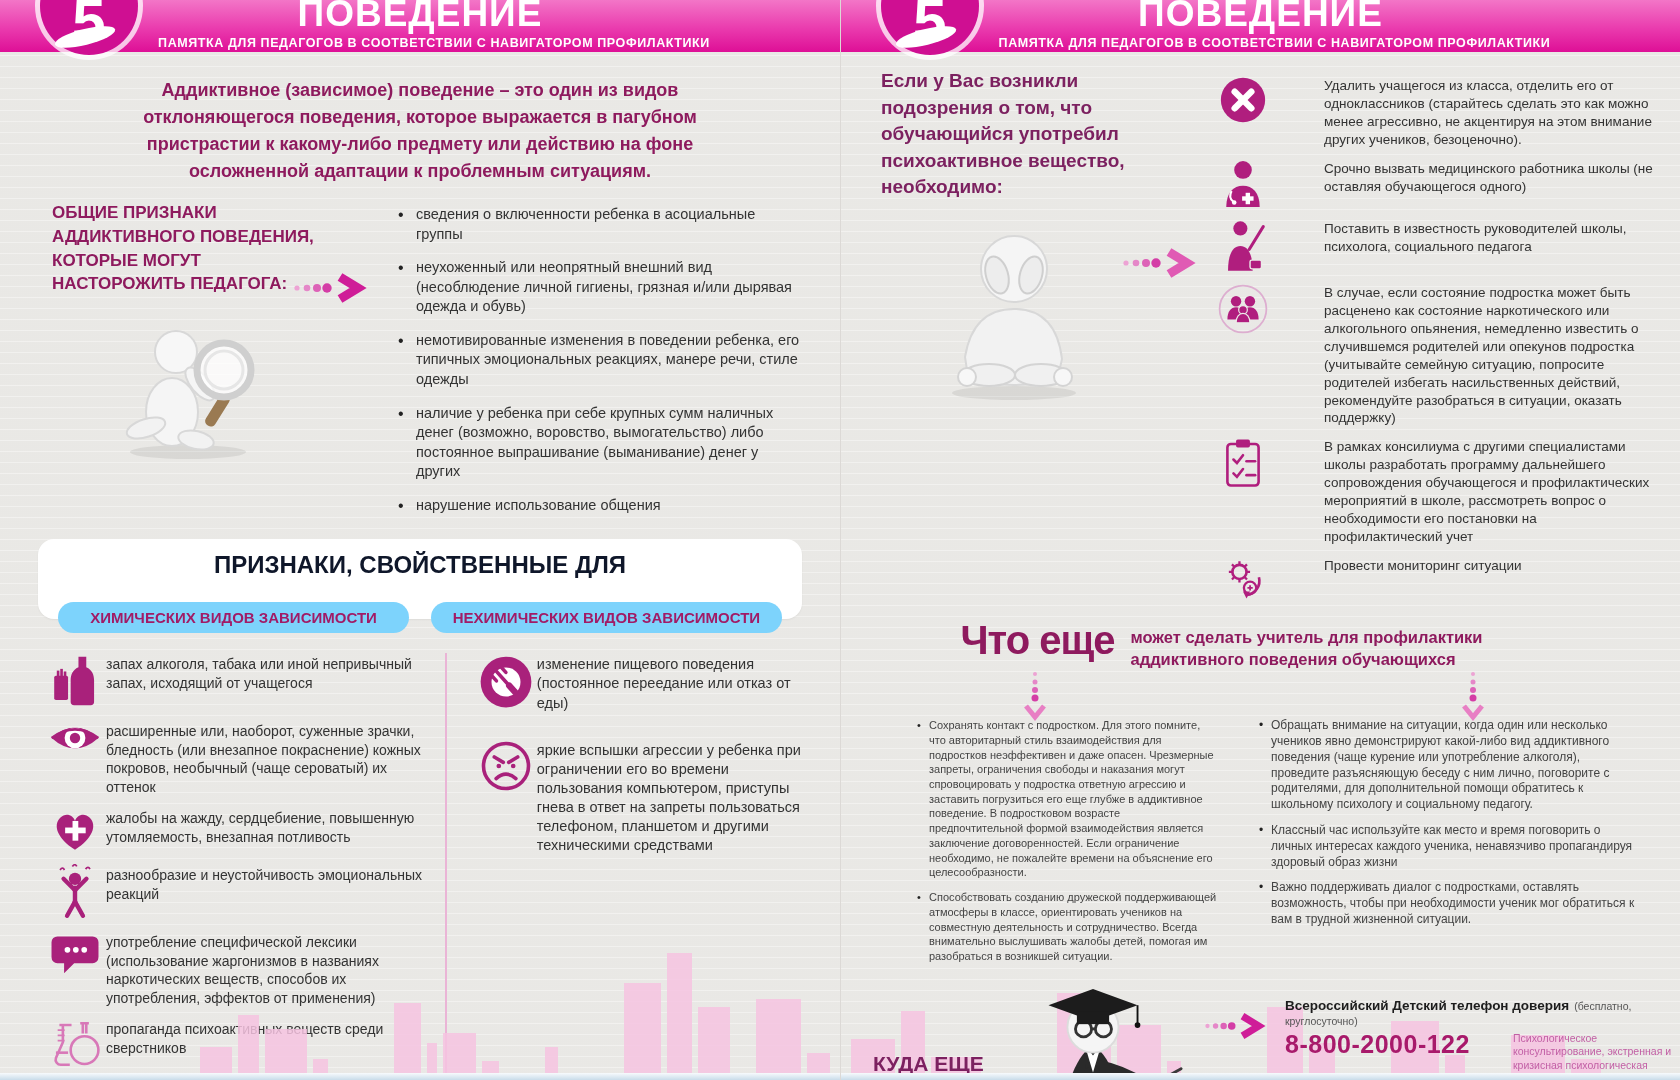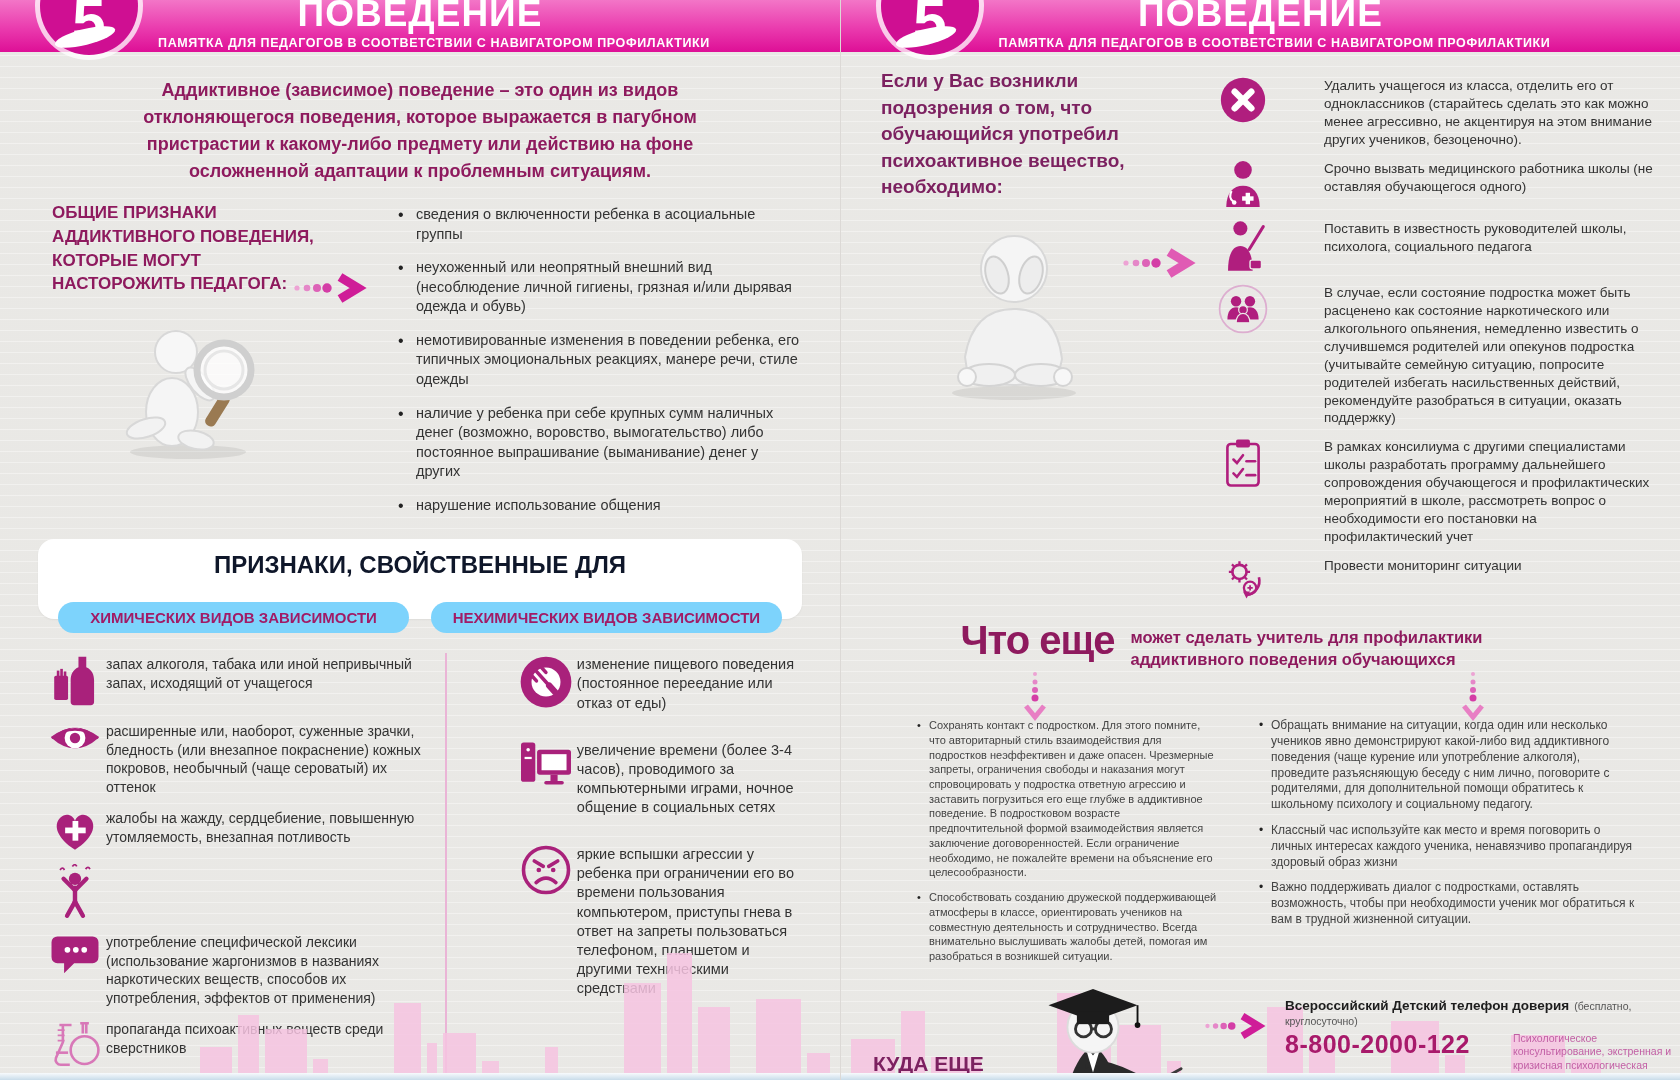--- a/index.html
+++ b/index.html
@@ -61,21 +61,21 @@
   }
   .card-title{ text-align:center; font-size:24px; font-weight:bold; color:#0f172a; }
   .pills{ display:flex; justify-content:space-between; margin-top:9px; transform:translateY(45%); }
   .pill{
     width:48.5%; background:#7dd3fc; border-radius:16px; text-align:center;
     font-weight:bold; font-size:15px; color:#a11b66; padding:7px 4px;
   }
 
   .cols{ display:flex; padding:34px 36px 0 44px; min-height:352px; }
   .col-chem{ width:53%; border-right:2px solid #eab4d6; padding-right:18px; }
-  .col-non{ flex:1; padding-left:28px;margin-left:40px; }
+  .col-non{ flex:1; padding-left:28px; }
   .item{ display:flex; align-items:flex-start; margin-bottom:11px; }
   .item .ic{ width:62px; flex-shrink:0; display:flex; justify-content:center; margin-top:0; }
   .item p{ font-size:14px; line-height:1.32; color:#333; padding-top:2px; }
   .col-non .item{ margin-bottom:26px; }
   .col-non .item p{ font-size:14.5px; }
 
   
   .suspect-row{ display:flex; padding:16px 22px 0 18px; }
   .suspect-left{ width:318px; flex-shrink:0; position:relative; }
   .suspect-left h2{ font-size:19px; line-height:1.4; color:#7c2160; width:300px; padding-left:22px; }
@@ -217,20 +217,21 @@
                 <path d="M25 42 L34 58"></path>
               </g>
               <circle cx="25" cy="16" r="7" fill="#a9217b"></circle>
               <g stroke="#a9217b" stroke-width="2" fill="none">
                 <path d="M8 6 q3 -4 5 0"></path>
                 <path d="M22 2 q3 -4 5 0"></path>
                 <path d="M37 5 q3 -4 5 0"></path>
               </g>
             </svg>
         </span>
+        <p>разнообразие и неустойчивость эмоциональных реакций</p>
       </div>
       <div class="item">
         <span class="ic">
           <svg width="52" height="46" viewBox="0 0 62 54">
               <path d="M10 6 h42 a7 7 0 0 1 7 7 v18 a7 7 0 0 1 -7 7 H30 l-12 12 v-12 h-8 a7 7 0 0 1 -7 -7 V13 a7 7 0 0 1 7 -7 Z" fill="#a9217b"></path>
               <circle cx="22" cy="22" r="3.4" fill="#fff"></circle>
               <circle cx="32" cy="22" r="3.4" fill="#fff"></circle>
               <circle cx="42" cy="22" r="3.4" fill="#fff"></circle>
             </svg>
         </span>
@@ -263,34 +264,20 @@
                 <path d="M32 14 V36"></path>
                 <path d="M25 14 V24"></path>
                 <path d="M39 14 V24"></path>
               </g>
               <g transform="rotate(-42 32 32)">
                 <rect x="28.5" y="34" width="7" height="16" rx="3" fill="#a9217b"></rect>
               </g>
             </svg>
         </span>
         <p>изменение пищевого поведения (постоянное переедание или отказ от еды)</p>
-      </div>
-      <div class="item">
-        <span class="ic">
-          <svg width="58" height="50" viewBox="0 0 64 56">
-              <rect x="4" y="4" width="16" height="44" rx="3" fill="#a9217b"></rect>
-              <circle cx="12" cy="12" r="2" fill="#fff"></circle>
-              <rect x="8" y="20" width="8" height="2.5" fill="#fff"></rect>
-              <rect x="22" y="12" width="38" height="28" rx="3" fill="#a9217b"></rect>
-              <rect x="27" y="17" width="28" height="18" fill="#fff"></rect>
-              <rect x="37" y="40" width="8" height="7" fill="#a9217b"></rect>
-              <rect x="30" y="47" width="22" height="4" rx="2" fill="#a9217b"></rect>
-            </svg>
-        </span>
-        <p>увеличение времени (более 3-4 часов), проводимого за компьютерными играми, ночное общение в социальных сетях</p>
       </div>
       <div class="item">
         <span class="ic">
           <svg width="54" height="54" viewBox="0 0 60 60">
               <circle cx="30" cy="30" r="25" fill="none" stroke="#a9217b" stroke-width="4"></circle>
               <g stroke="#a9217b" stroke-width="4" stroke-linecap="round">
                 <path d="M17 20 L27 26"></path>
                 <path d="M43 20 L33 26"></path>
                 <path d="M19 44 Q30 34 41 44" fill="none"></path>
               </g>

